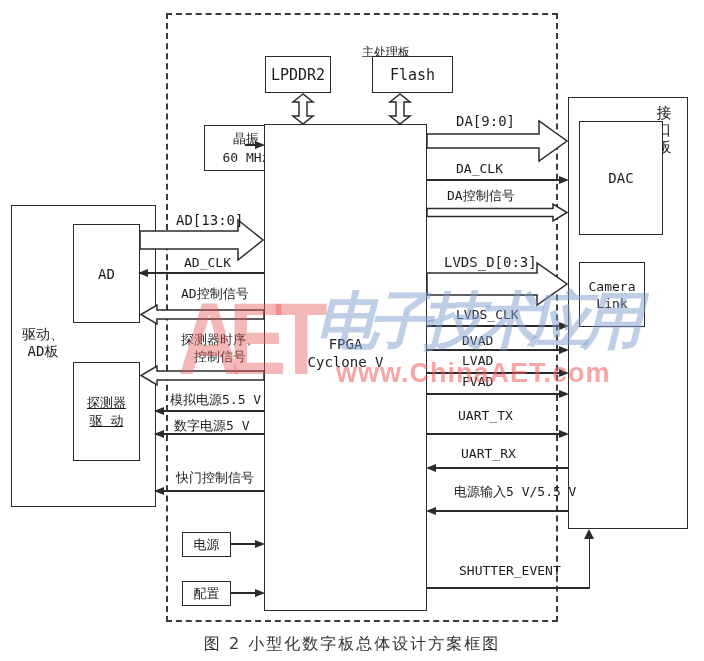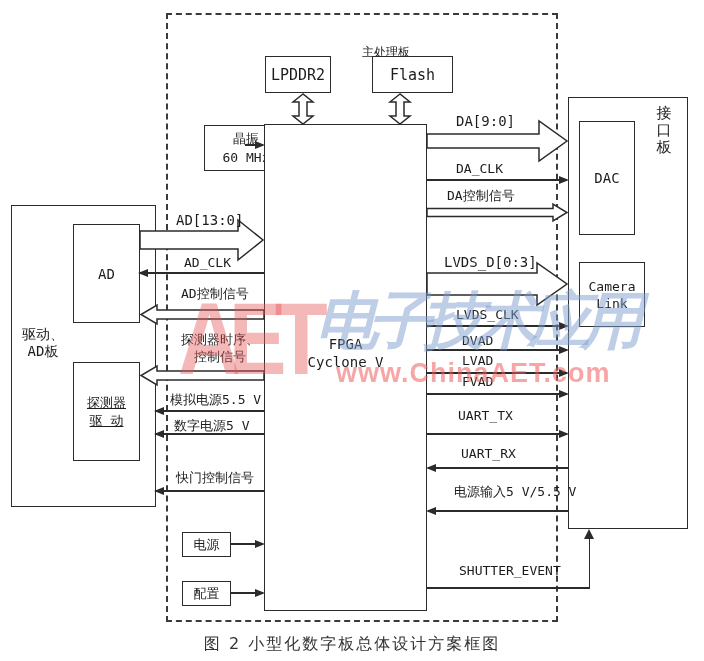--- a/index.html
+++ b/index.html
@@ -74,21 +74,21 @@
     <div>电源</div>
   </div>
   <div class="box" style="left:182px;top:581px;width:49px;height:25px;font-size:13px;text-align:center;">
     <div>配置</div>
   </div>
   <div class="hline ah-r" style="left:231px;top:543px;width:32px;"></div>
   <div class="hline ah-r" style="left:231px;top:592px;width:32px;"></div>
 
   <div class="box" style="left:568px;top:97px;width:120px;height:432px;"></div>
   <div class="lbl2" style="left:655px;top:105px;width:18px;font-size:15px;line-height:17px;word-break:break-all;">接口板</div>
-  <div class="box" style="left:579px;top:121px;width:56px;height:114px;font-size:14px;">
+  <div class="box" style="left:579px;top:121px;width:84px;height:114px;font-size:14px;">
     <div>DAC</div>
   </div>
   <div class="box" style="left:579px;top:262px;width:66px;height:65px;font-size:13px;line-height:17px;">
     <div>Camera</div>
     <div>Link</div>
   </div>
 
   <svg class="arrow" style="left:140px;top:219px;" width="124" height="42" viewBox="0 0 124 42">
     <polygon points="0,12 98,12 98,1 123,21 98,41 98,30 0,30"></polygon>
   </svg>

